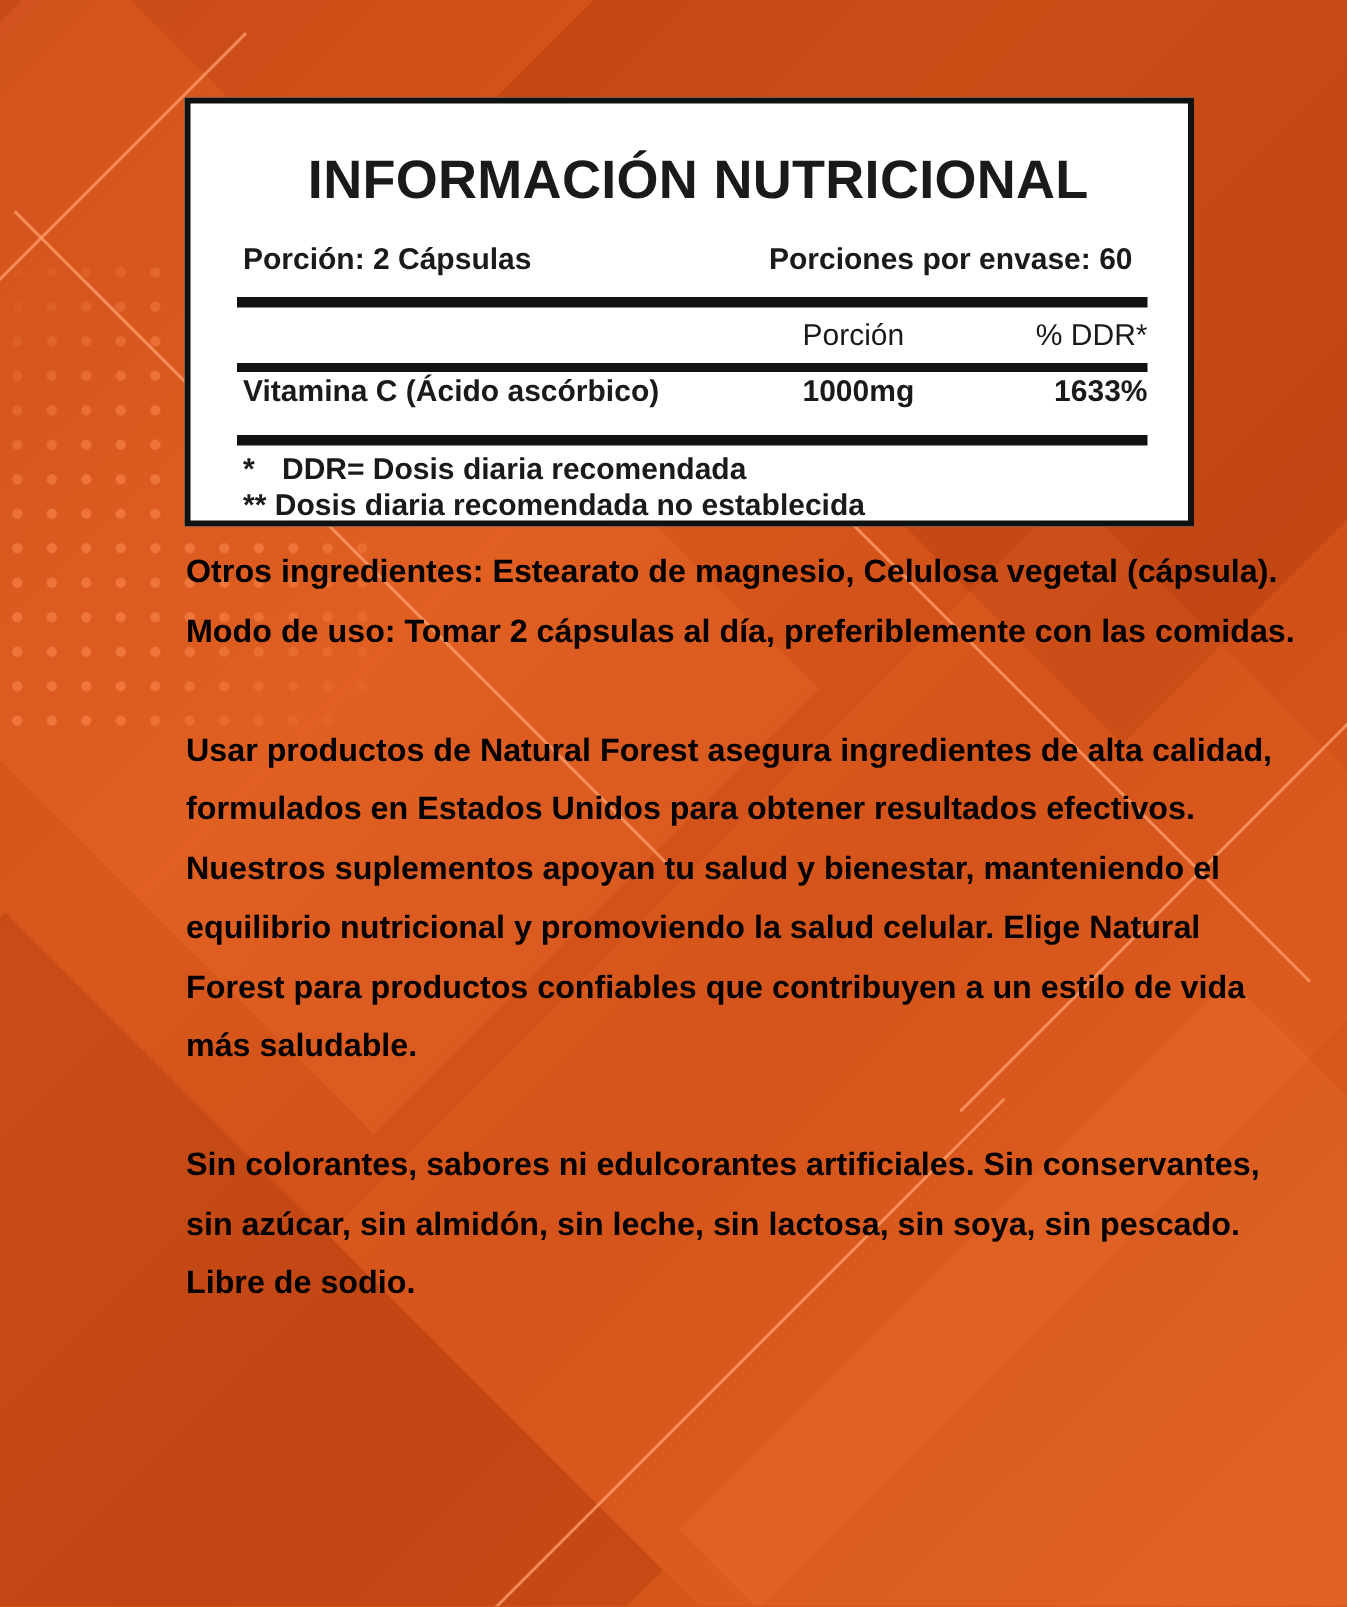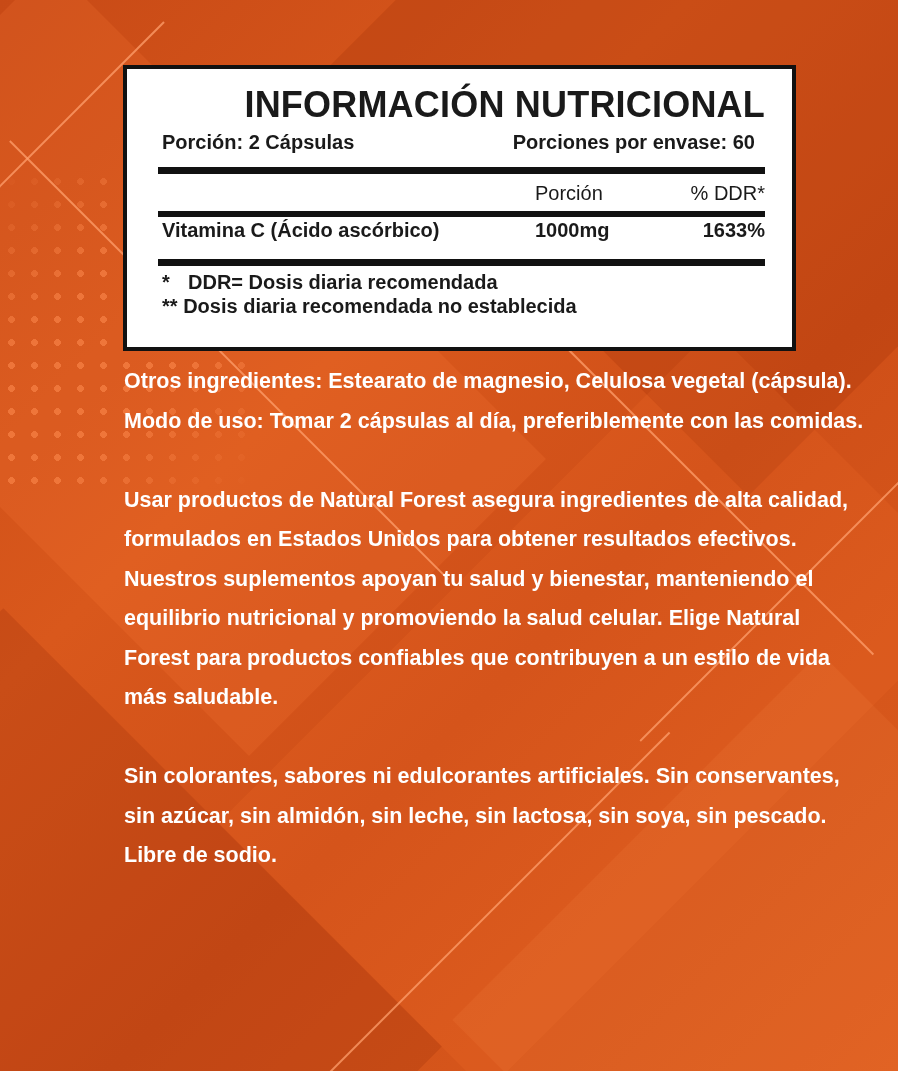--- a/index.html
+++ b/index.html
@@ -36,26 +36,26 @@
     .l3 { left: 640px; top: 740px; width: 420px; transform: rotate(-45deg); }
     .l4 { left: 330px; top: 1071px; width: 480px; transform: rotate(-45deg); }
     .l5 { left: 520px; top: 300px; width: 500px; transform: rotate(45deg); }
 
     .label-box {
       position: absolute; left: 123px; top: 65px; width: 673px; height: 286px;
       background: #ffffff; border: 4px solid #111111;
       padding: 0 27px 0 31px; color: #1a1a1a;
     }
     .title {
-      text-align: right; font-size: 36px; font-weight: bold; letter-spacing: 0.2px;
-      margin-top: 16px; line-height: 40px; padding-left: 8px;
+      text-align: center; font-size: 36px; font-weight: bold; letter-spacing: 0.2px;
+      margin-top: 31px; line-height: 40px; padding-left: 8px;
     }
     .serving-row {
       display: flex; justify-content: space-between; font-size: 20px; font-weight: bold;
-      margin-top: 4px; line-height: 26px; padding-left: 4px; padding-right: 10px;
+      margin-top: 20px; line-height: 26px; padding-left: 4px; padding-right: 10px;
     }
     .thick-rule { height: 7px; background: #111; margin-top: 12px; }
     .col-head {
       display: flex; justify-content: flex-end; font-size: 20px; font-weight: normal;
       height: 32px; align-items: center; margin-top: 3px;
     }
     .col-head .c1 { width: 130px; text-align: left; }
     .col-head .c2 { width: 100px; text-align: right; }
     .mid-rule { height: 6px; background: #111; margin-top: 2px; }
     .nutrient-row {
@@ -64,21 +64,21 @@
     }
     .nutrient-row .name { flex: 1; padding-left: 4px; }
     .nutrient-row .c1 { width: 130px; text-align: left; }
     .nutrient-row .c2 { width: 100px; text-align: right; }
     .thin-rule { height: 7px; background: #111; margin-top: 2px; }
     .footnotes { font-size: 20px; font-weight: bold; line-height: 24px; margin-top: 4px; padding-left: 4px; }
     .footnotes .fn1 .star { display: inline-block; width: 26px; }
 
     .body-text {
       position: absolute; left: 124px; top: 362px; width: 740px;
-      color: #ffffff; font-size: 21.5px; font-weight: bold; line-height: 39.5px;
+      color: #000000; font-size: 21.5px; font-weight: bold; line-height: 39.5px;
     }
     .body-text p { margin: 0; }
     .gap { height: 39.5px; }
   </style>
 </head>
 <body>
 
 <div class="bg">
   <div class="band band1"></div>
   <div class="band band2"></div>

